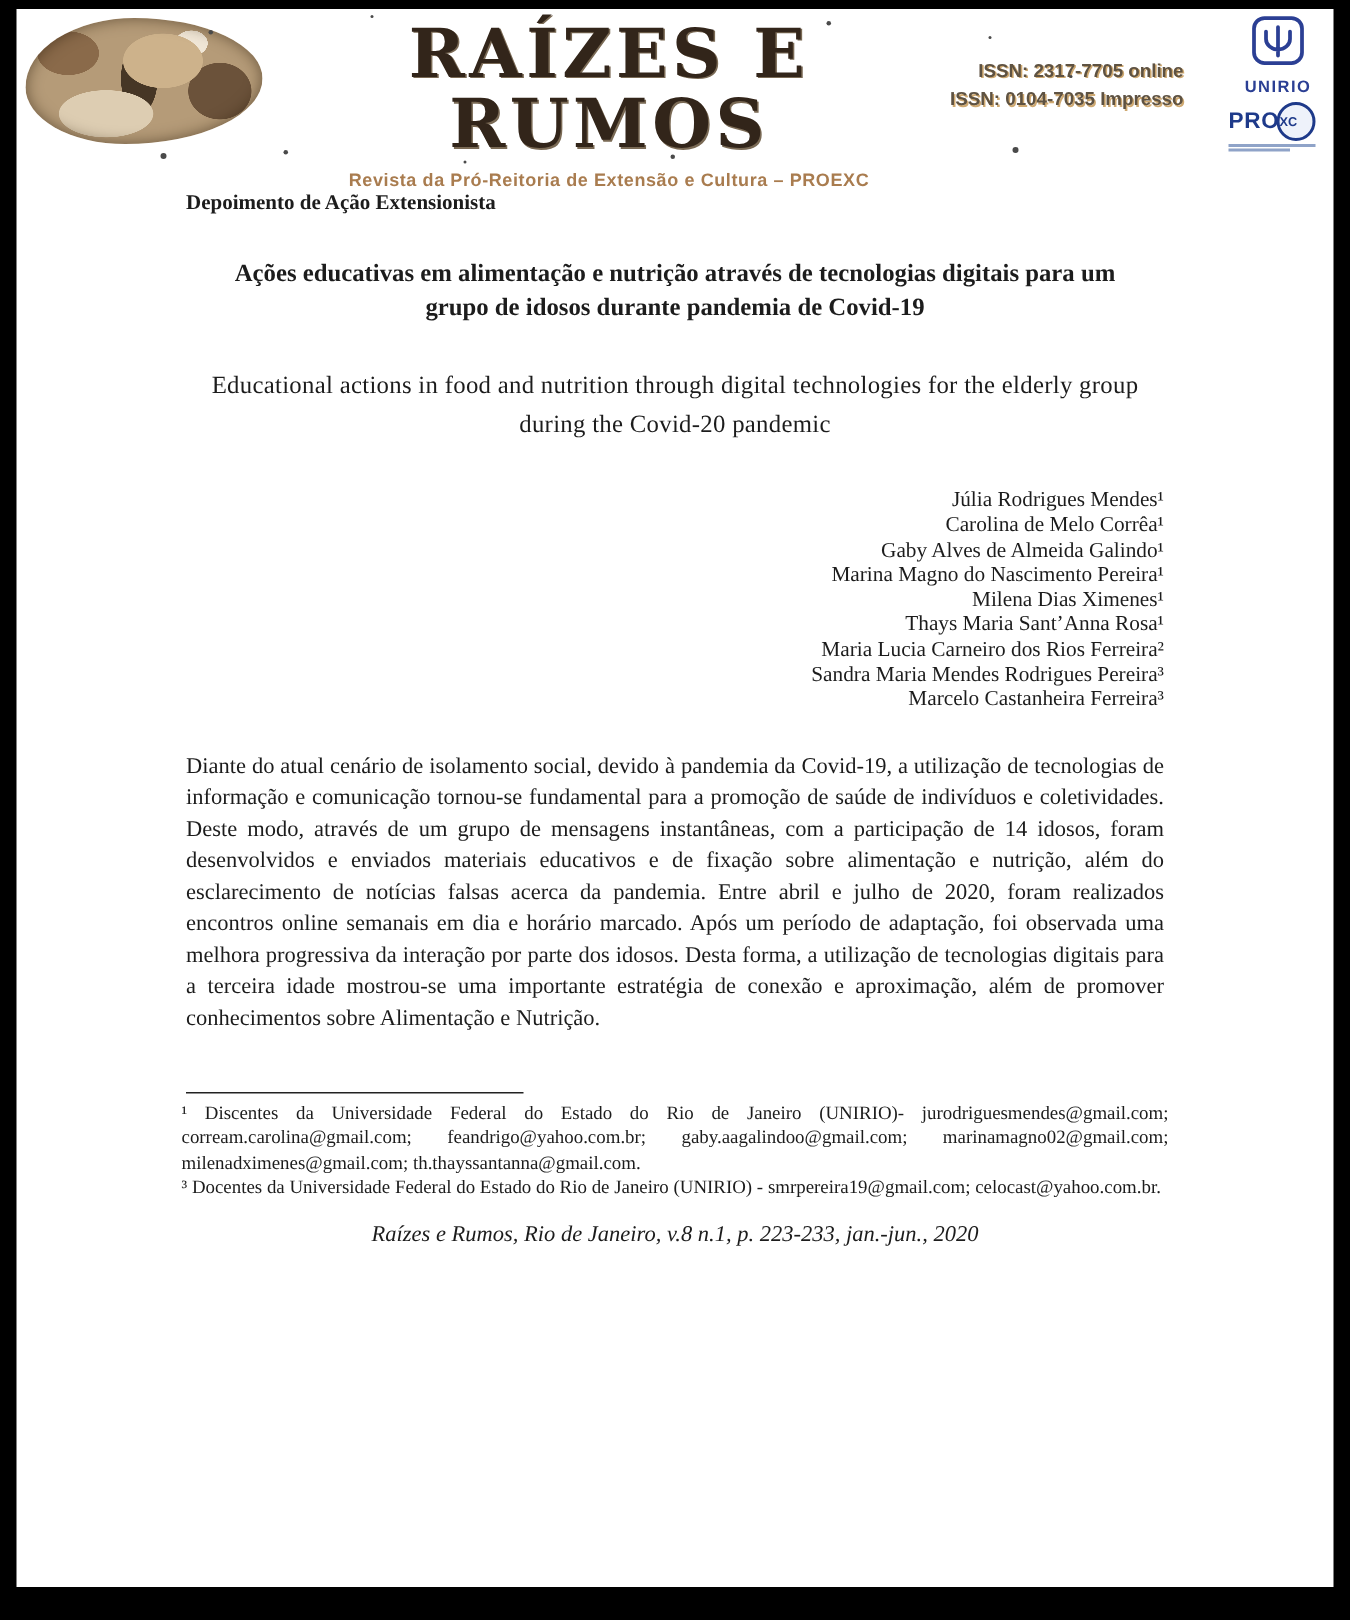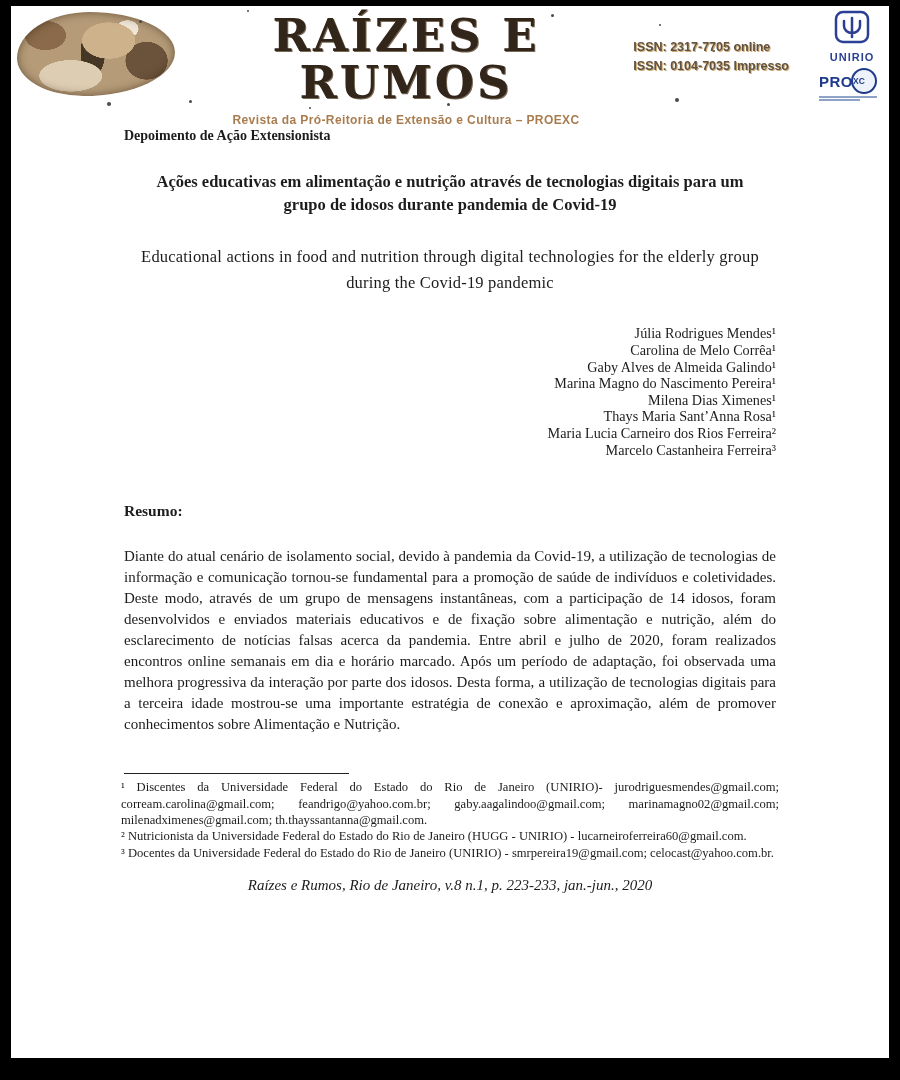--- a/index.html
+++ b/index.html
@@ -32,21 +32,21 @@
   .journal-title {
     font-family:"DejaVu Serif", serif; font-weight:bold;
     font-size:45px; line-height:1.05; letter-spacing:3px; color:#32251a;
     text-shadow:1px 1px 0 #7a6a55;
   }
   .journal-subtitle {
     margin-top:6px; font-family:"Liberation Sans", sans-serif; font-weight:bold;
     font-size:12px; color:#a97c4f; letter-spacing:.4px;
   }
   .issn-block {
-    position:absolute; right:100px; top:32px; text-align:left;
+    position:absolute; right:100px; top:32px; text-align:right;
     font-family:"Liberation Sans", sans-serif; font-weight:bold; font-size:12.5px;
     color:#5e5242; line-height:1.55; text-shadow:1px 1px 0 #cfa971;
   }
   .unirio-logo { position:absolute; right:6px; top:4px; width:62px; text-align:center; }
   .unirio-label {
     font-family:"Liberation Sans", sans-serif; font-weight:bold; font-size:11px;
     color:#2b3f94; letter-spacing:1px; margin-top:1px;
   }
   .proexc-logo { position:absolute; right:12px; top:62px; width:58px; text-align:left; }
   .proexc-pro {
@@ -140,39 +140,38 @@
       <span class="speckle" style="left:540px;top:8px;width:3px;height:3px;"></span>
       <span class="speckle" style="left:648px;top:18px;width:2px;height:2px;"></span>
       <span class="speckle" style="left:664px;top:92px;width:4px;height:4px;"></span>
       <span class="speckle" style="left:702px;top:44px;width:2px;height:2px;"></span>
       <span class="speckle" style="left:236px;top:4px;width:2px;height:2px;"></span>
     </div>
 
     <div class="section-label">Depoimento de Ação Extensionista</div>
 
     <div class="title-pt">Ações educativas em alimentação e nutrição através de tecnologias digitais para um grupo de idosos durante pandemia de Covid-19</div>
-    <div class="title-en">Educational actions in food and nutrition through digital technologies for the elderly group during the Covid-19 pandemic</div>
+    <div class="title-en">Educational actions in food and nutrition through digital technologies for the elderly group during the Covid-20 pandemic</div>
 
     <div class="authors">
       <div>Júlia Rodrigues Mendes¹</div>
       <div>Carolina de Melo Corrêa¹</div>
       <div>Gaby Alves de Almeida Galindo¹</div>
       <div>Marina Magno do Nascimento Pereira¹</div>
       <div>Milena Dias Ximenes¹</div>
       <div>Thays Maria Sant’Anna Rosa¹</div>
       <div>Maria Lucia Carneiro dos Rios Ferreira²</div>
+      <div>Sandra Maria Mendes Rodrigues Pereira³</div>
       <div>Marcelo Castanheira Ferreira³</div>
     </div>
 
-    <div class="abstract-heading">Resumo:</div>
     <div class="abstract">Diante do atual cenário de isolamento social, devido à pandemia da Covid-19, a utilização de tecnologias de informação e comunicação tornou-se fundamental para a promoção de saúde de indivíduos e coletividades. Deste modo, através de um grupo de mensagens instantâneas, com a participação de 14 idosos, foram desenvolvidos e enviados materiais educativos e de fixação sobre alimentação e nutrição, além do esclarecimento de notícias falsas acerca da pandemia. Entre abril e julho de 2020, foram realizados encontros online semanais em dia e horário marcado. Após um período de adaptação, foi observada uma melhora progressiva da interação por parte dos idosos. Desta forma, a utilização de tecnologias digitais para a terceira idade mostrou-se uma importante estratégia de conexão e aproximação, além de promover conhecimentos sobre Alimentação e Nutrição.</div>
 
     <hr class="footnote-rule">
     <div class="footnotes">
       <p>¹ Discentes da Universidade Federal do Estado do Rio de Janeiro (UNIRIO)- jurodriguesmendes@gmail.com; corream.carolina@gmail.com; feandrigo@yahoo.com.br; gaby.aagalindoo@gmail.com; marinamagno02@gmail.com; milenadximenes@gmail.com; th.thayssantanna@gmail.com.</p>
-      <p>² Nutricionista da Universidade Federal do Estado do Rio de Janeiro (HUGG - UNIRIO) - lucarneiroferreira60@gmail.com.</p>
       <p>³ Docentes da Universidade Federal do Estado do Rio de Janeiro (UNIRIO) - smrpereira19@gmail.com; celocast@yahoo.com.br.</p>
     </div>
 
     <div class="footer-line">Raízes e Rumos, Rio de Janeiro, v.8 n.1, p. 223-233, jan.-jun., 2020</div>
 
   </div>
 </div>
 
 </body></html>

